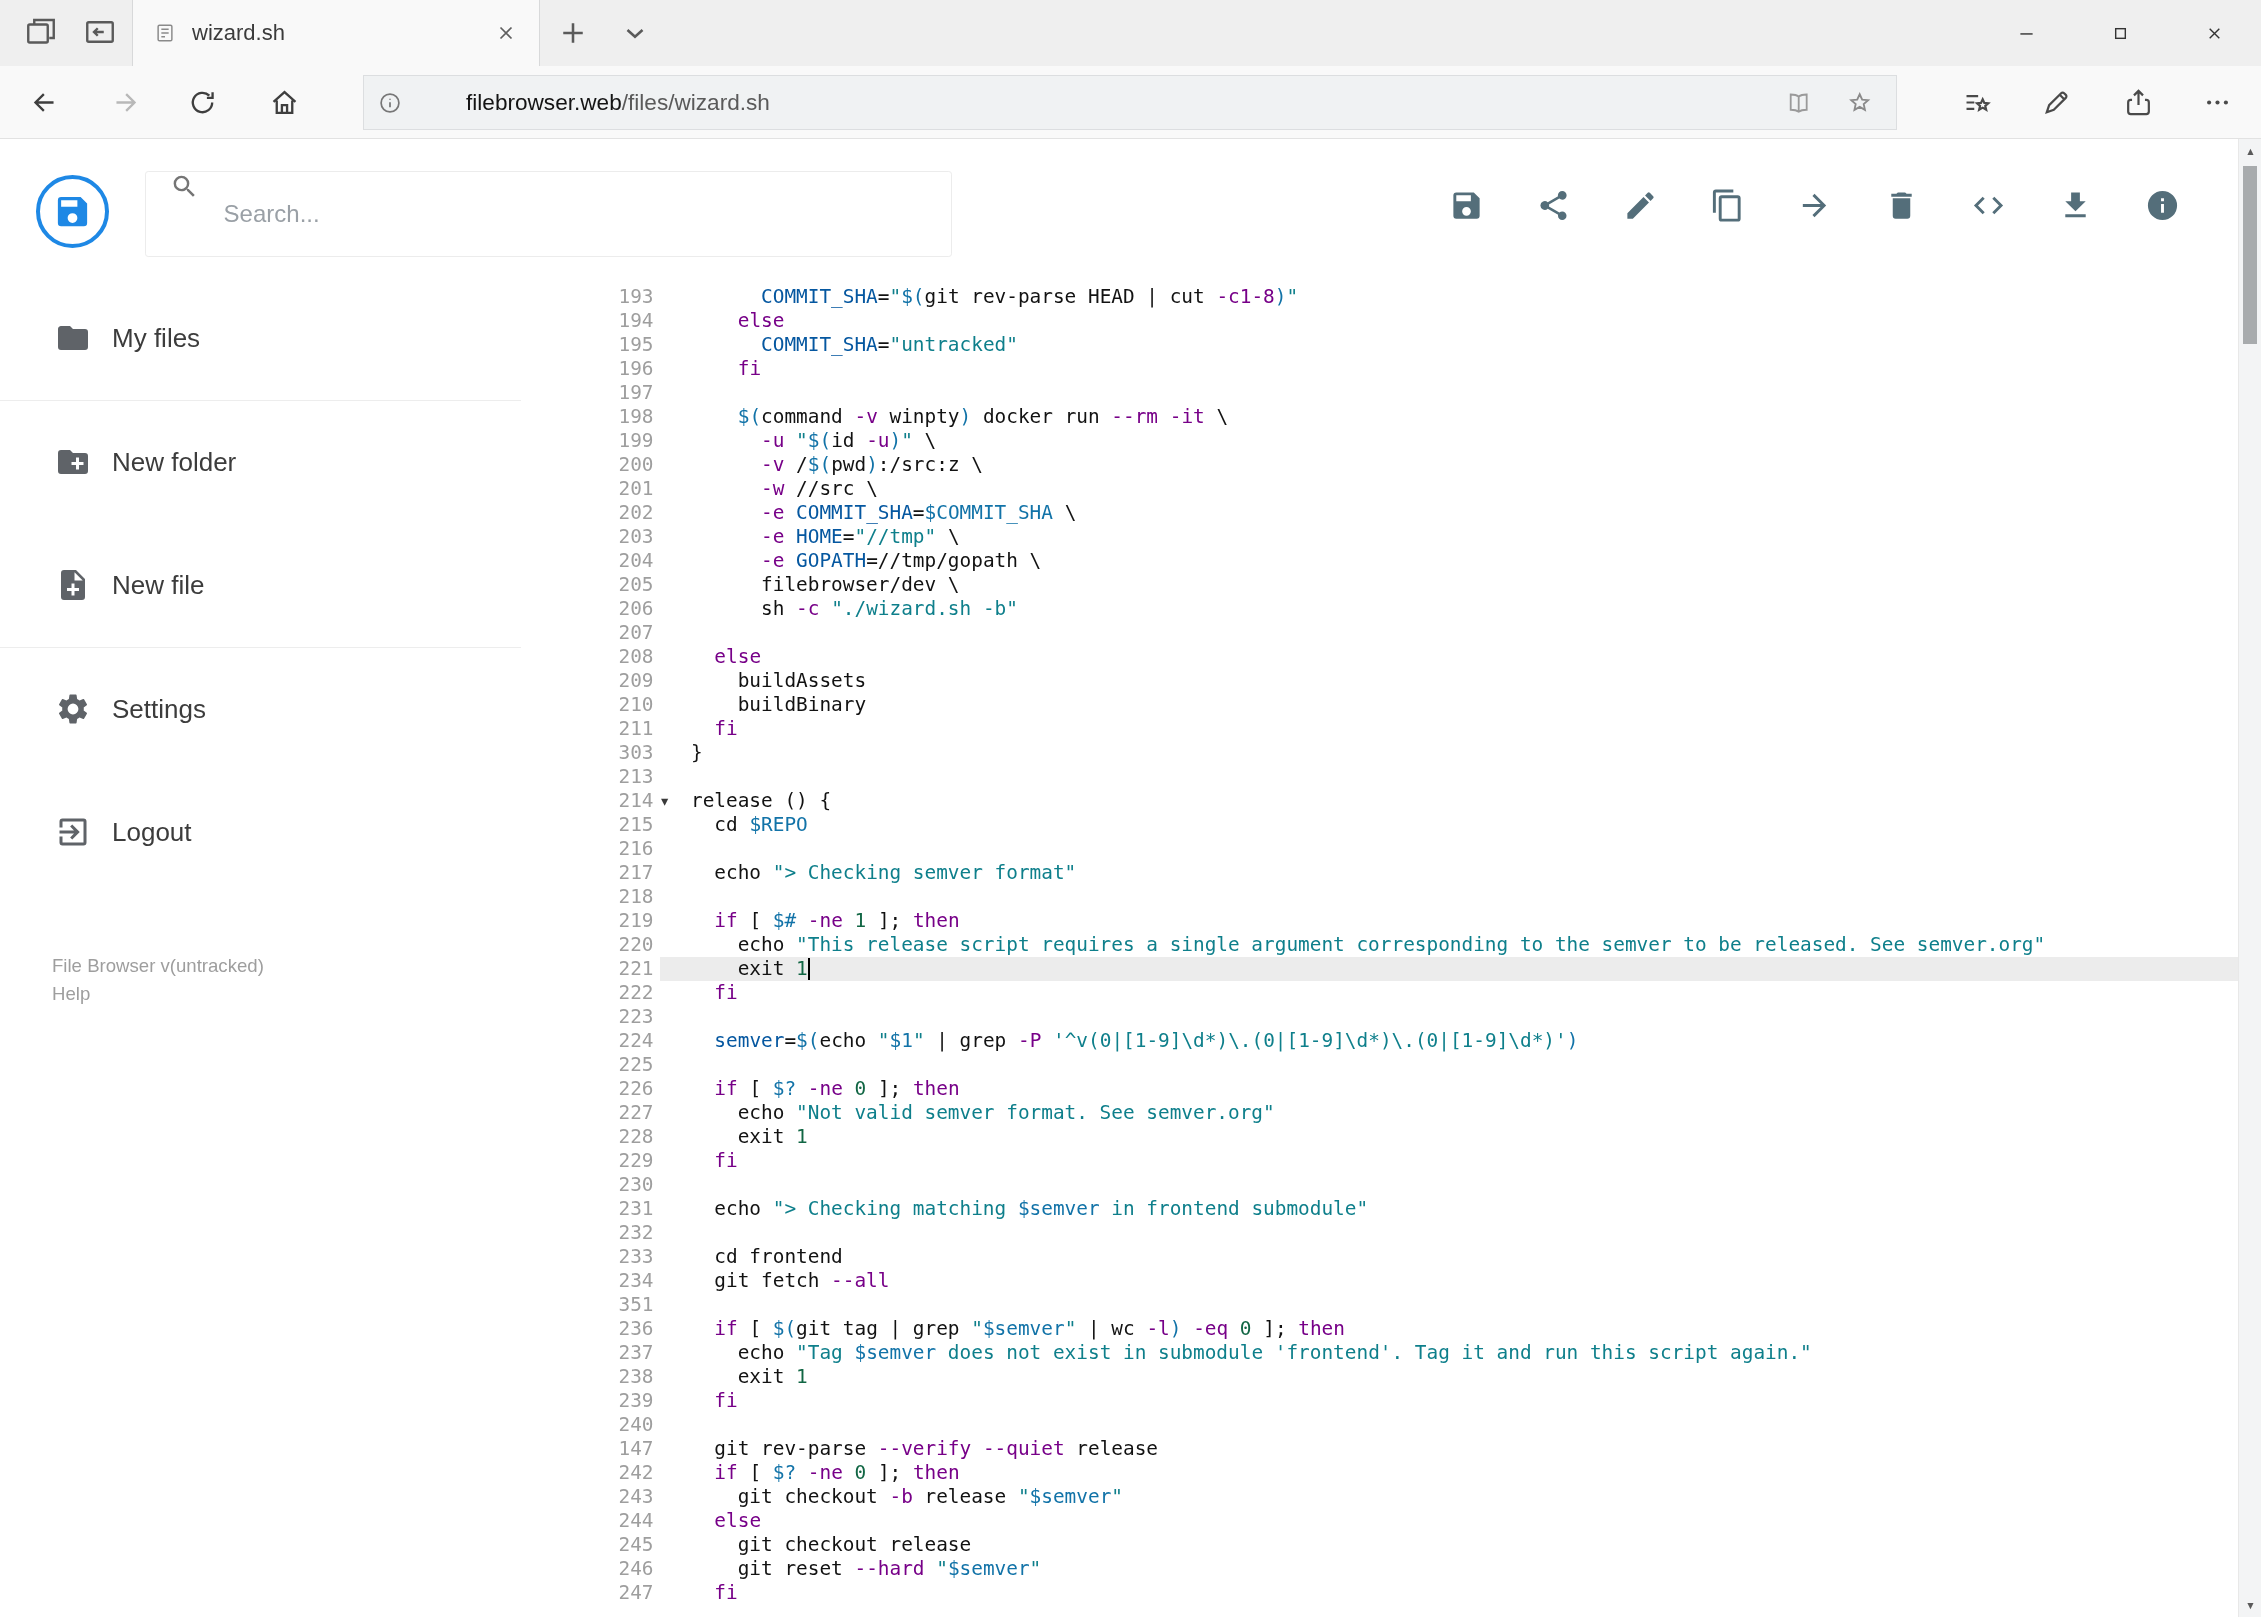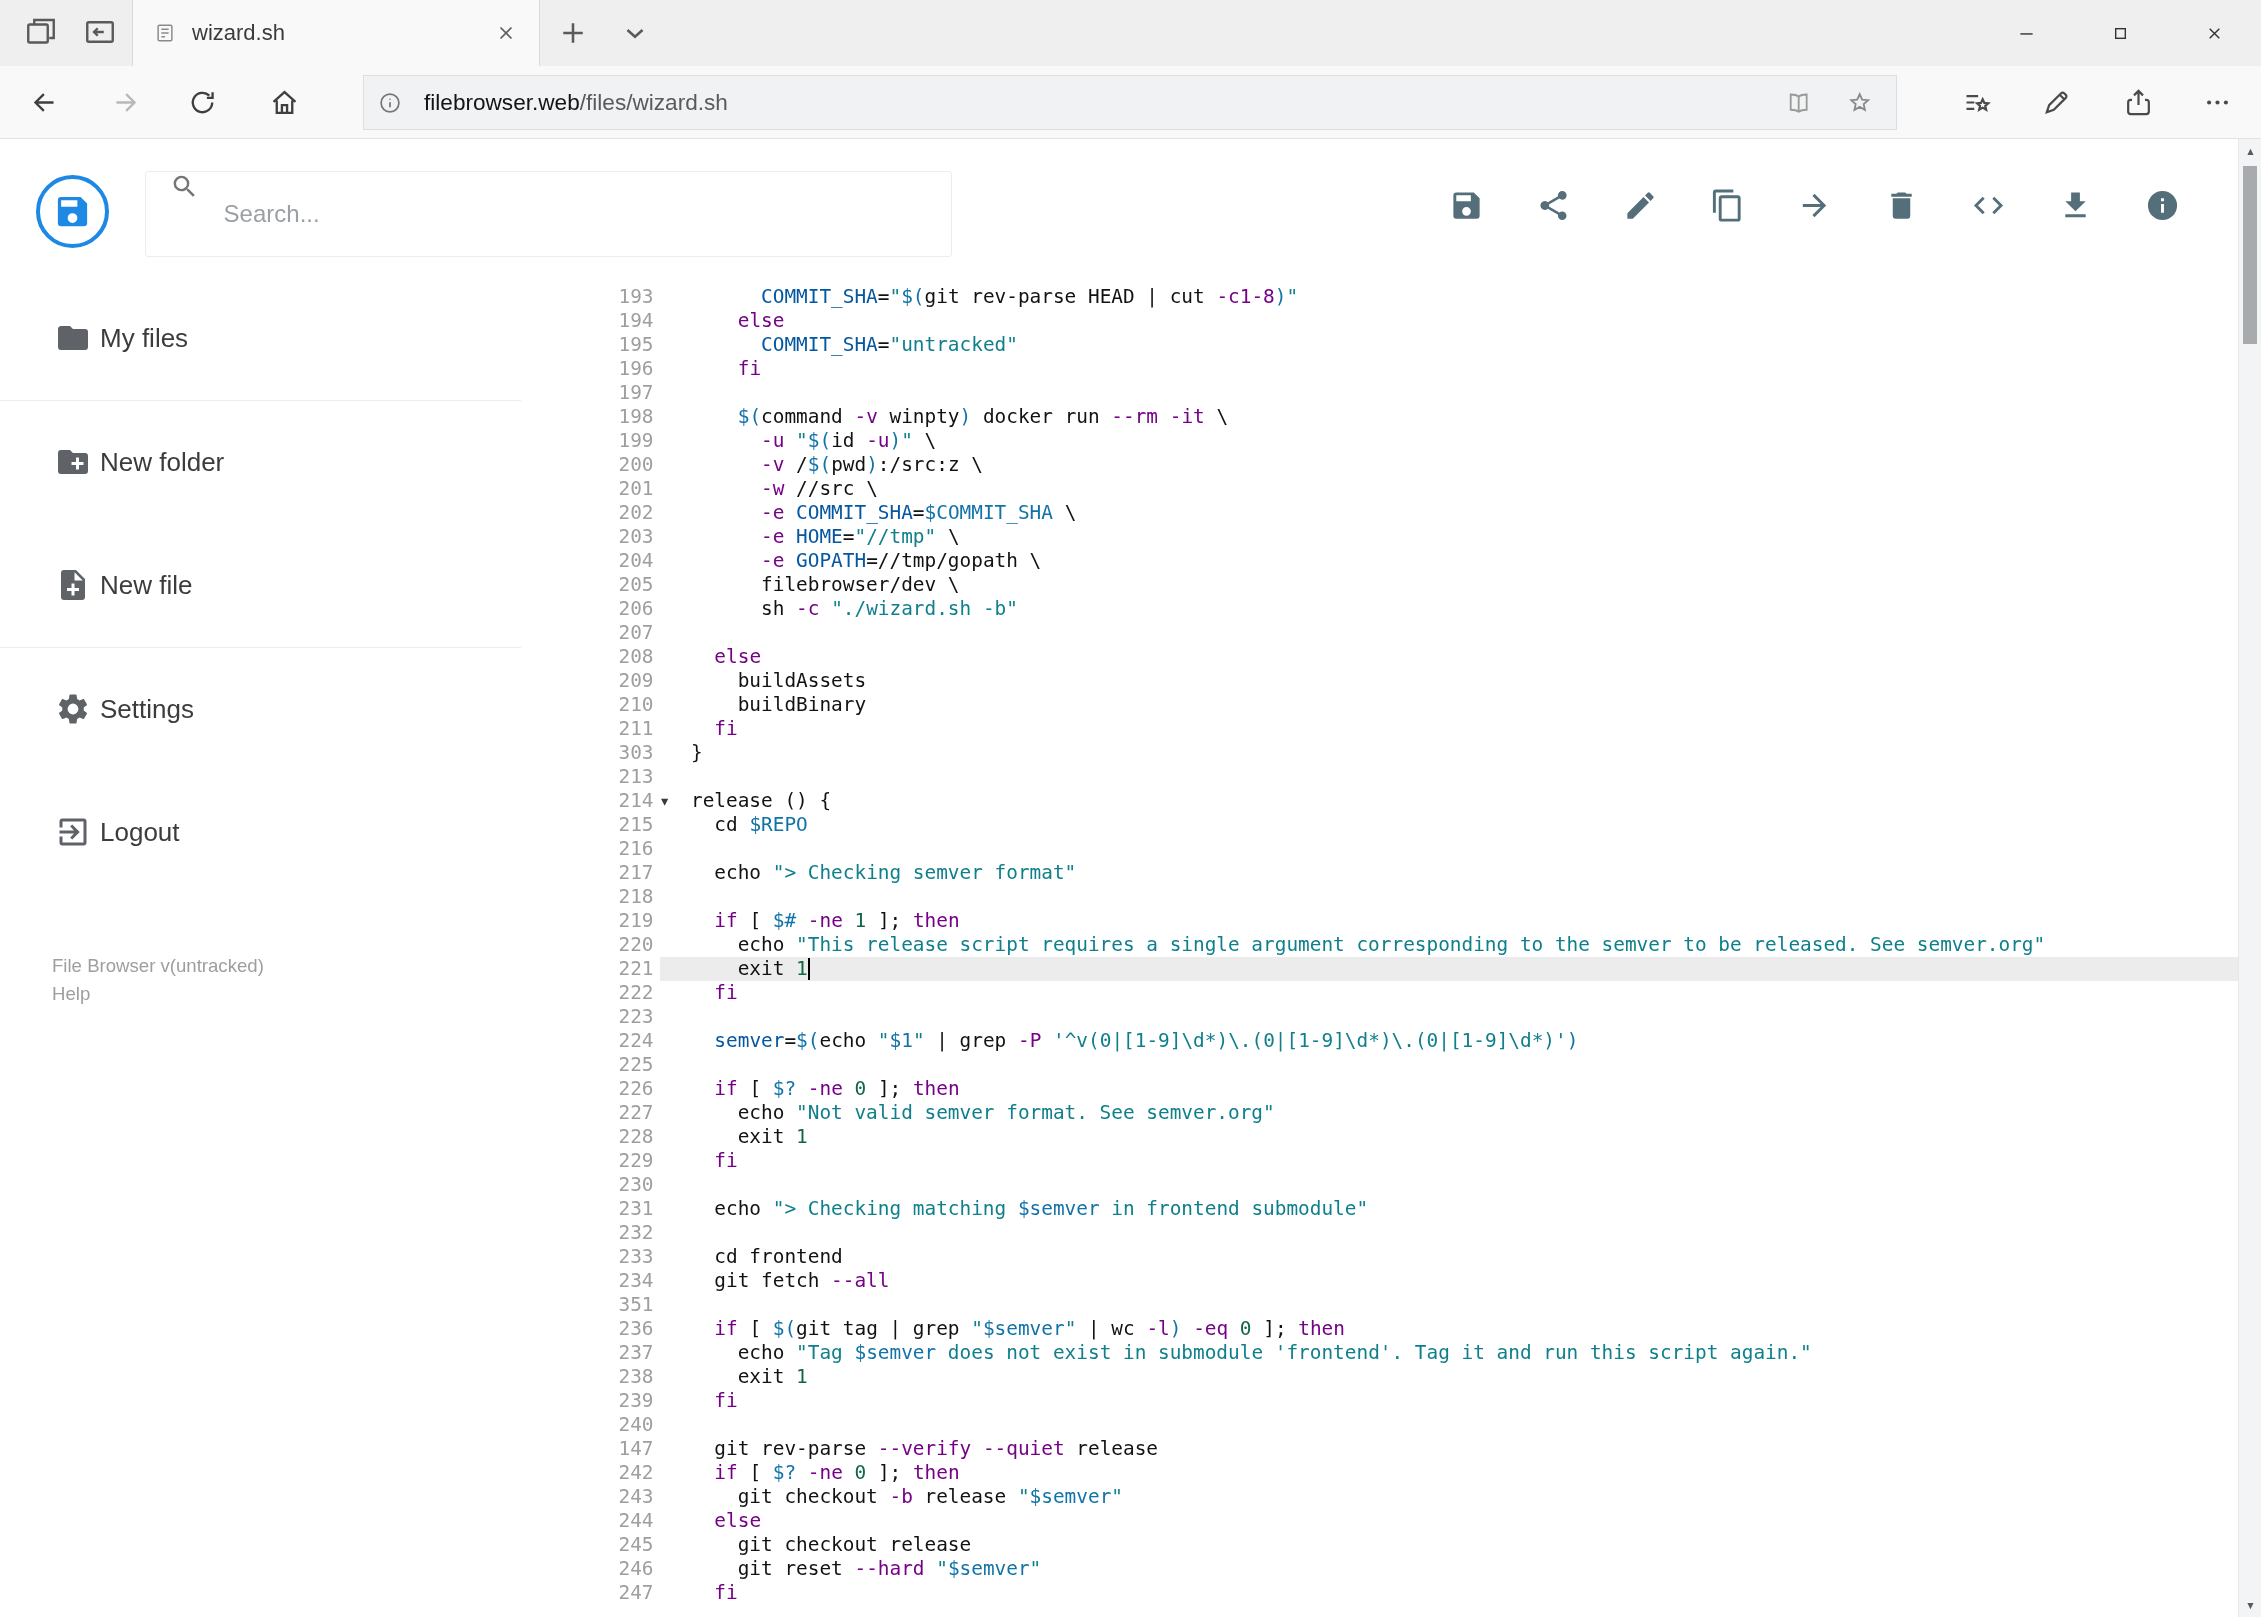--- a/index.html
+++ b/index.html
@@ -23,21 +23,21 @@
   .win-controls{position:absolute;right:0;top:0;height:66px;display:flex;}
   .win-btn{width:94px;height:66px;display:flex;align-items:center;justify-content:center;}
   .win-btn .icn{width:21px;height:21px;}
 
   
   .navbar{position:absolute;left:0;top:66px;width:100%;height:73px;background:#f9f9f9;
           border-bottom:0.8px solid #e2e2e2;box-sizing:border-box;}
   .nav-btn{position:absolute;top:10.5px;width:52px;height:52px;display:flex;align-items:center;justify-content:center;}
   .nav-btn .icn{width:31px;height:31px;}
   .urlbar{position:absolute;left:363px;top:9px;width:1534px;height:55px;background:#f0f2f3;
-          border:0.8px solid #dcdee0;box-sizing:border-box;display:flex;align-items:center;}
+          border:0.8px solid #dcdee0;box-sizing:border-box;display:flex;align-items:center;gap:42px;}
   .urlbar .icn{width:26px;height:26px;}
   .url-info{margin-left:13px;}
   .url-text{margin-left:21px;font-size:22.6px;white-space:nowrap;}
   .url-host{color:#141414;}
   .url-path{color:#5a5a5a;}
   .url-right{position:absolute;right:0;top:0;height:53px;display:flex;align-items:center;}
   .url-right .icn{width:27.4px;height:27.4px;margin-right:0;}
   .url-right .spacer{width:34px;}
   .url-right .pad{width:22.6px;}
 
@@ -53,21 +53,21 @@
   .searchbox input{border:none;outline:none;background:transparent;margin-left:22.6px;font-size:24px;color:#444;width:662px;
                    font-family:"Liberation Sans",sans-serif;}
   .searchbox input::placeholder{color:#9aa0a6;}
   .file-toolbar{position:absolute;right:81px;top:0;height:132px;display:flex;align-items:center;gap:52px;}
   .tool-btn{width:35px;height:35px;color:var(--tool-icn);}
   .tool-btn .icn{width:35px;height:35px;}
 
   
   .sidebar{position:absolute;left:0;top:270px;width:521px;bottom:0;background:#fff;}
   .side-items{padding-top:6.5px;}
-  .side-item{display:flex;align-items:center;height:123px;padding-left:55px;gap:9px;}
+  .side-item{display:flex;align-items:center;height:123px;padding-left:55px;gap:21px;}
   .side-item .icn{width:36px;height:36px;color:#5f6368;}
   .side-label{font-size:26px;color:#3c3c3c;}
   .side-div{border-top:0.8px solid #ededed;margin:0;}
   .side-footer{position:absolute;left:52px;top:682px;font-size:18.6px;color:#9e9e9e;line-height:28px;}
   .side-help{color:#9e9e9e;}
 
   
   .editor{position:absolute;left:521px;top:270px;right:22.6px;bottom:0;background:#fff;overflow:hidden;
           font-family:"DejaVu Sans Mono",monospace;font-size:19.4px;padding-top:15.3px;color:#121212;}
   .cm-line{display:flex;height:24px;position:relative;}

